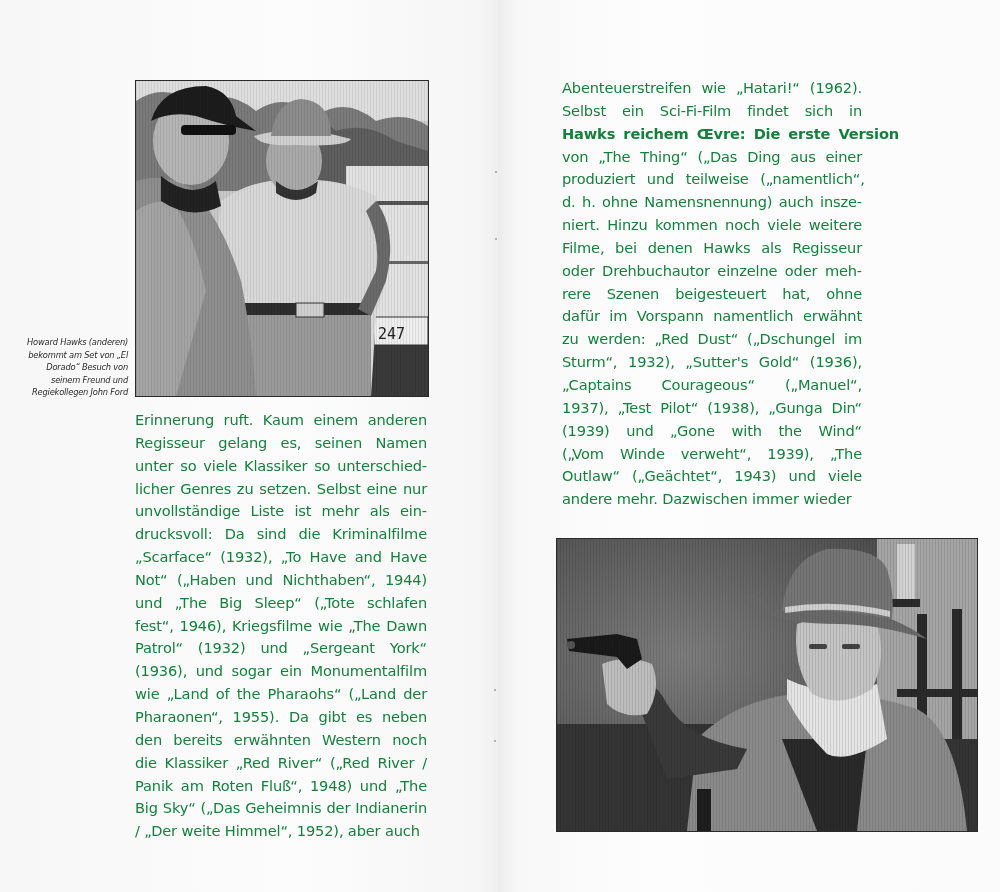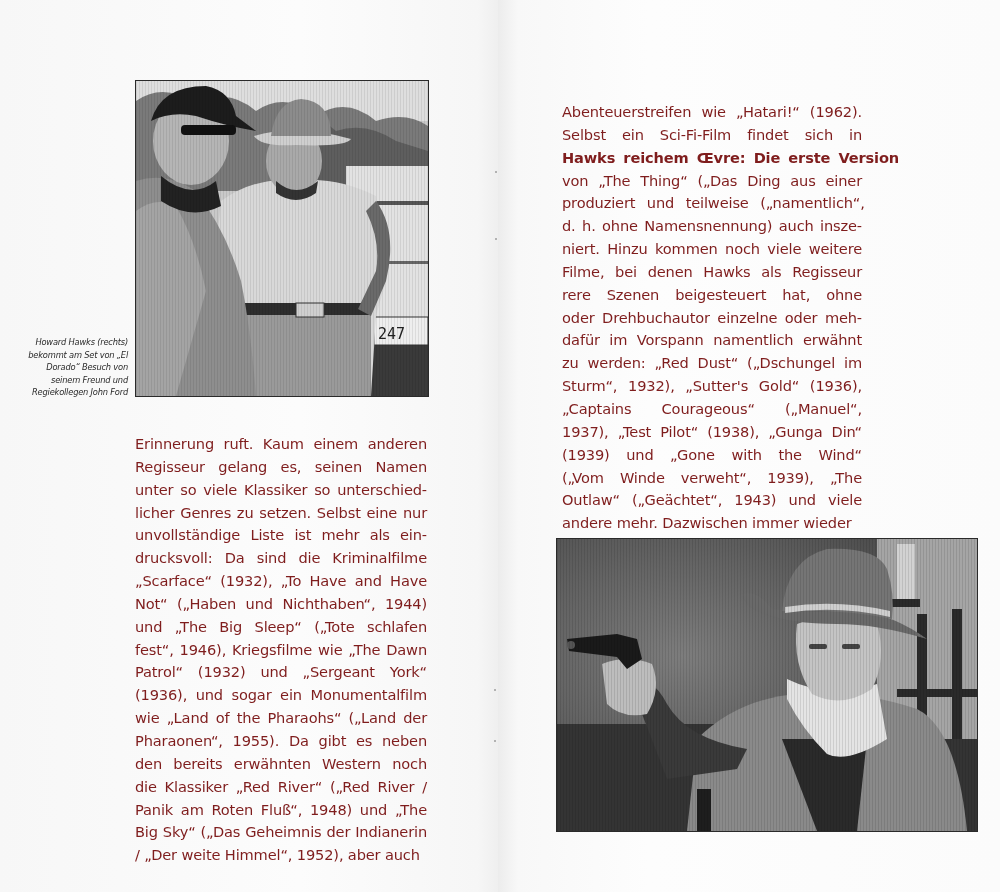--- a/index.html
+++ b/index.html
@@ -23,21 +23,21 @@
   .caption {
     position: absolute; left: 18px; top: 336px; width: 110px;
     font-family: "DejaVu Sans", sans-serif; font-style: italic;
     font-size: 8.3px; line-height: 12.6px; text-align: right; color: #2a2a2a;
     letter-spacing: -0.2px;
   }
   .caption span { display: block; white-space: nowrap; }
 
   .col {
     position: absolute; font-size: 14.6px; line-height: 22.85px;
-    color: #7f1d1d; letter-spacing: -0.15px; margin-top: 24px;
+    color: #15803d; letter-spacing: -0.15px;
   }
   .col .ln { display: block; white-space: nowrap; text-align: justify; text-align-last: justify; height: 22.85px; }
   .col .ln.last { text-align-last: left; }
   #col-left { left: 135px; top: 409px; width: 292px; }
   #col-right { left: 562px; top: 77px; width: 300px; }
 
   .speck { position: absolute; width: 2px; height: 2px; background: #666; border-radius: 1px; opacity: .6; }
 </style>
 </head>
 <body>
@@ -88,21 +88,21 @@
     <path d="M15 40 Q25 5 70 5 Q95 10 100 35 L120 50 Q90 45 60 35 Q35 30 15 40Z" fill="#1c1c1c"></path>
 
     <rect x="45" y="44" width="55" height="10" rx="4" fill="#111"></rect>
 
     <path d="M25 95 Q55 120 80 100 L85 125 Q55 140 25 120Z" fill="#222"></path>
     <rect width="292" height="315" fill="url(#scan1)"></rect>
   </svg>
 </div>
 
 <div class="caption">
-  <span>Howard Hawks (rechts)</span>
+  <span>Howard Hawks (anderen)</span>
   <span>bekommt am Set von „El</span>
   <span>Dorado“ Besuch von</span>
   <span>seinem Freund und</span>
   <span>Regiekollegen John Ford</span>
 </div>
 
 <div class="col" id="col-left">
     <span class="ln" style="display: block; width: auto; word-spacing: 5.03516px;">Erinnerung ruft. Kaum einem anderen</span>
     <span class="ln" style="display: block; width: auto; word-spacing: 8.94531px;">Regisseur gelang es, seinen Namen</span>
     <span class="ln" style="display: block; width: auto; word-spacing: 2.29062px;">unter so viele Klassiker so unterschied-</span>
@@ -125,22 +125,22 @@
   </div>
 <div class="col" id="col-right">
     <span class="ln" style="display: block; width: auto; word-spacing: 5.63021px;">Abenteuerstreifen wie „Hatari!“ (1962).</span>
     <span class="ln" style="display: block; width: auto; word-spacing: 11.525px;">Selbst ein Sci-Fi-Film findet sich in</span>
     <span class="ln" style="display: block; width: auto; word-spacing: 3.24375px; font-weight: bold;">Hawks reichem Œvre: Die erste Version</span>
     <span class="ln" style="display: block; width: auto; word-spacing: 5.39583px;">von „The Thing“ („Das Ding aus einer</span>
     <span class="ln" style="display: block; width: auto; word-spacing: 7.03125px;">produziert und teilweise („namentlich“,</span>
     <span class="ln" style="display: block; width: auto; word-spacing: 1.95625px;">d. h. ohne Namensnennung) auch insze-</span>
     <span class="ln" style="display: block; width: auto; word-spacing: 2.93438px;">niert. Hinzu kommen noch viele weitere</span>
     <span class="ln" style="display: block; width: auto; word-spacing: 6.2375px;">Filme, bei denen Hawks als Regisseur</span>
+    <span class="ln" style="display: block; width: auto; word-spacing: 2.98828px;">oder Drehbuchautor einzelne oder meh-</span>
     <span class="ln" style="display: block; width: auto; word-spacing: 11.5234px;">rere Szenen beigesteuert hat, ohne</span>
-    <span class="ln" style="display: block; width: auto; word-spacing: 2.98828px;">oder Drehbuchautor einzelne oder meh-</span>
     <span class="ln" style="display: block; width: auto; word-spacing: 5.01562px;">dafür im Vorspann namentlich erwähnt</span>
     <span class="ln" style="display: block; width: auto; word-spacing: 4.43438px;">zu werden: „Red Dust“ („Dschungel im</span>
     <span class="ln" style="display: block; width: auto; word-spacing: 6.21875px;">Sturm“, 1932), „Sutter's Gold“ (1936),</span>
     <span class="ln" style="display: block; width: auto; word-spacing: 25.6875px;">„Captains Courageous“ („Manuel“,</span>
     <span class="ln" style="display: block; width: auto; word-spacing: 4.56562px;">1937), „Test Pilot“ (1938), „Gunga Din“</span>
     <span class="ln" style="display: block; width: auto; word-spacing: 12.1px;">(1939) und „Gone with the Wind“</span>
     <span class="ln" style="display: block; width: auto; word-spacing: 11.5742px;">(„Vom Winde verweht“, 1939), „The</span>
     <span class="ln" style="display: block; width: auto; word-spacing: 7.67969px;">Outlaw“ („Geächtet“, 1943) und viele</span>
     <span class="ln last">andere mehr. Dazwischen immer wieder</span>
   </div>

